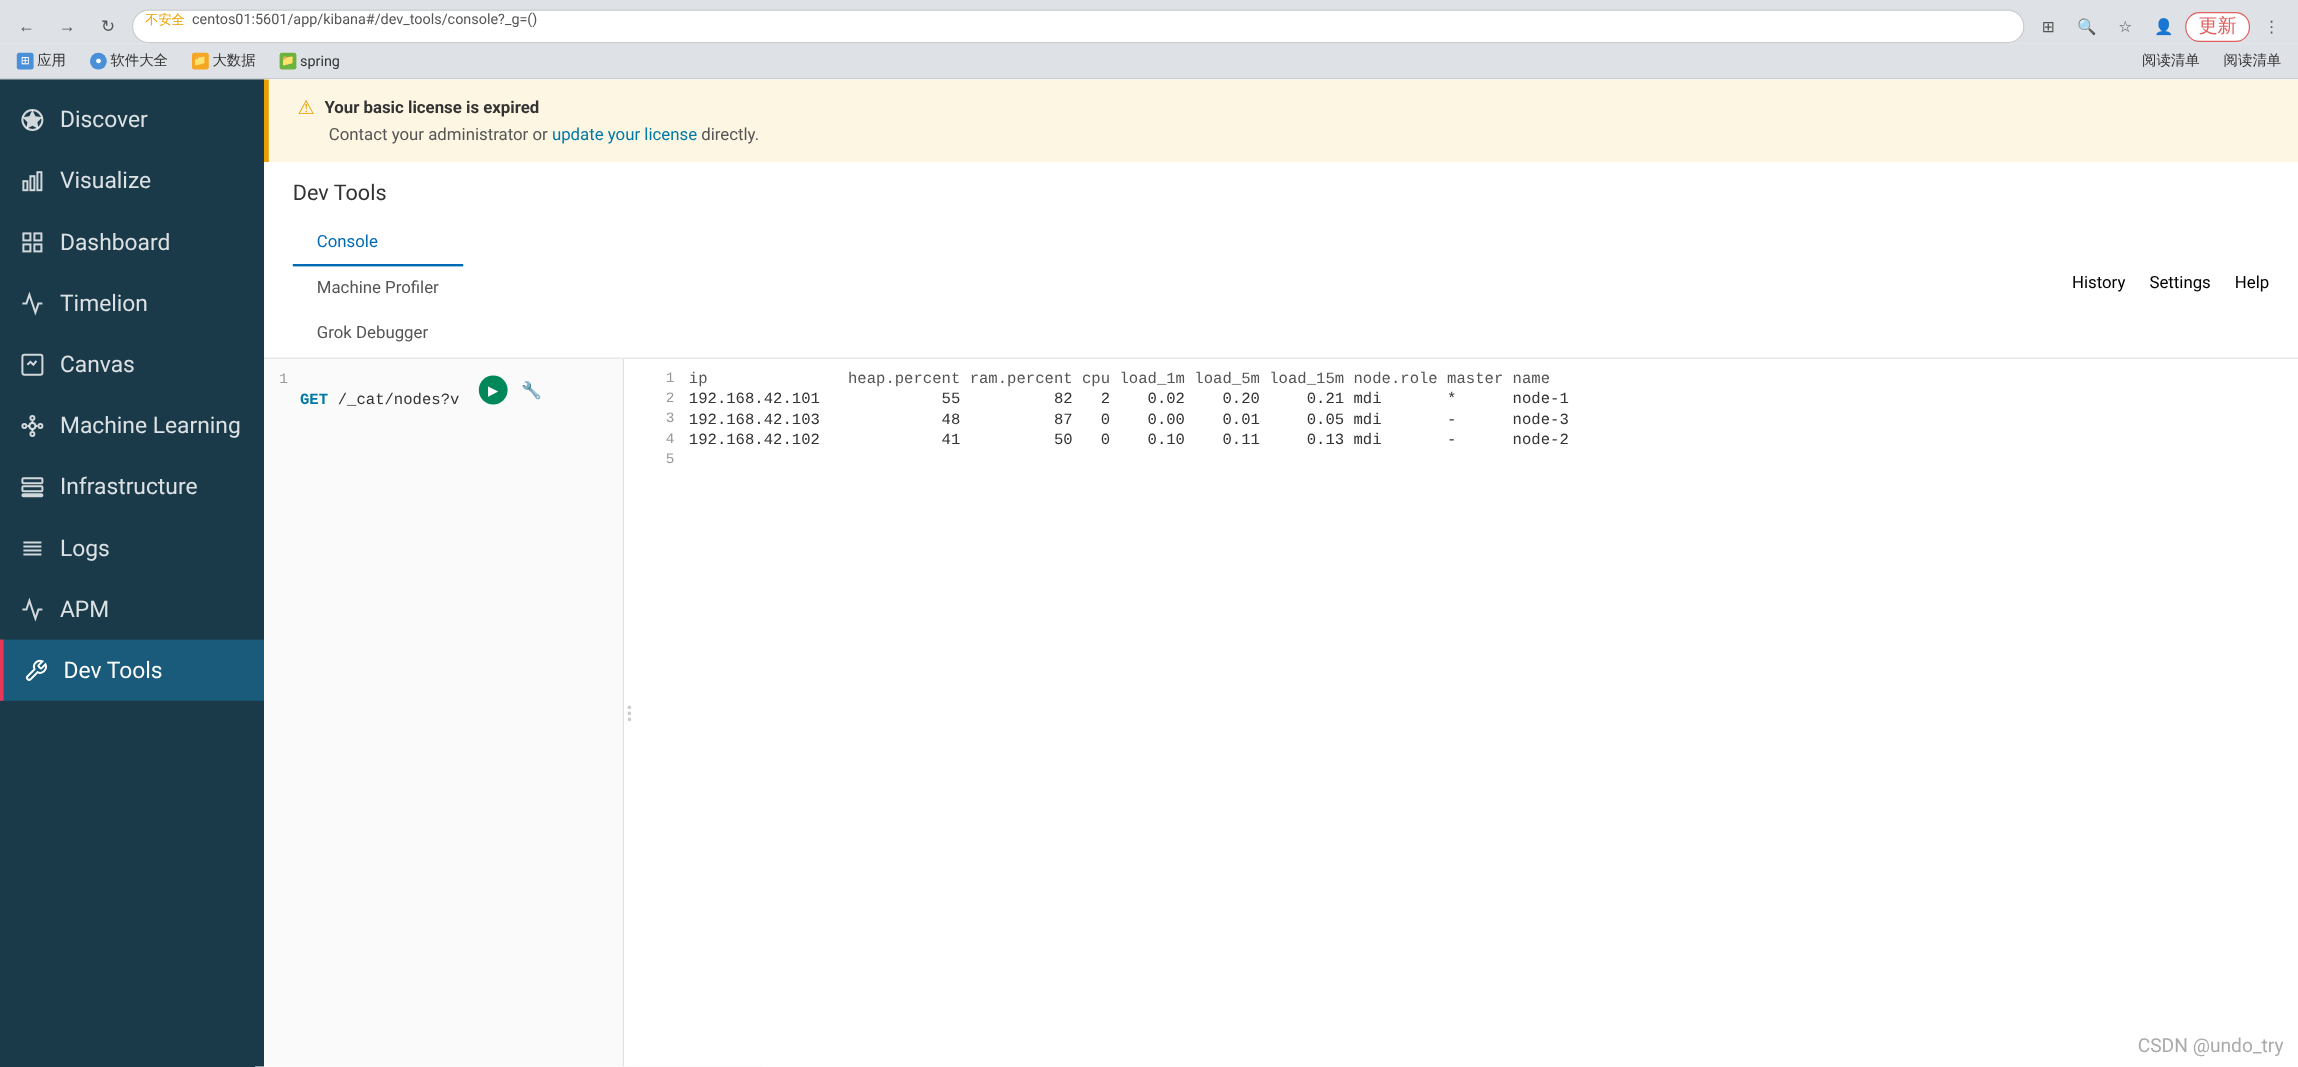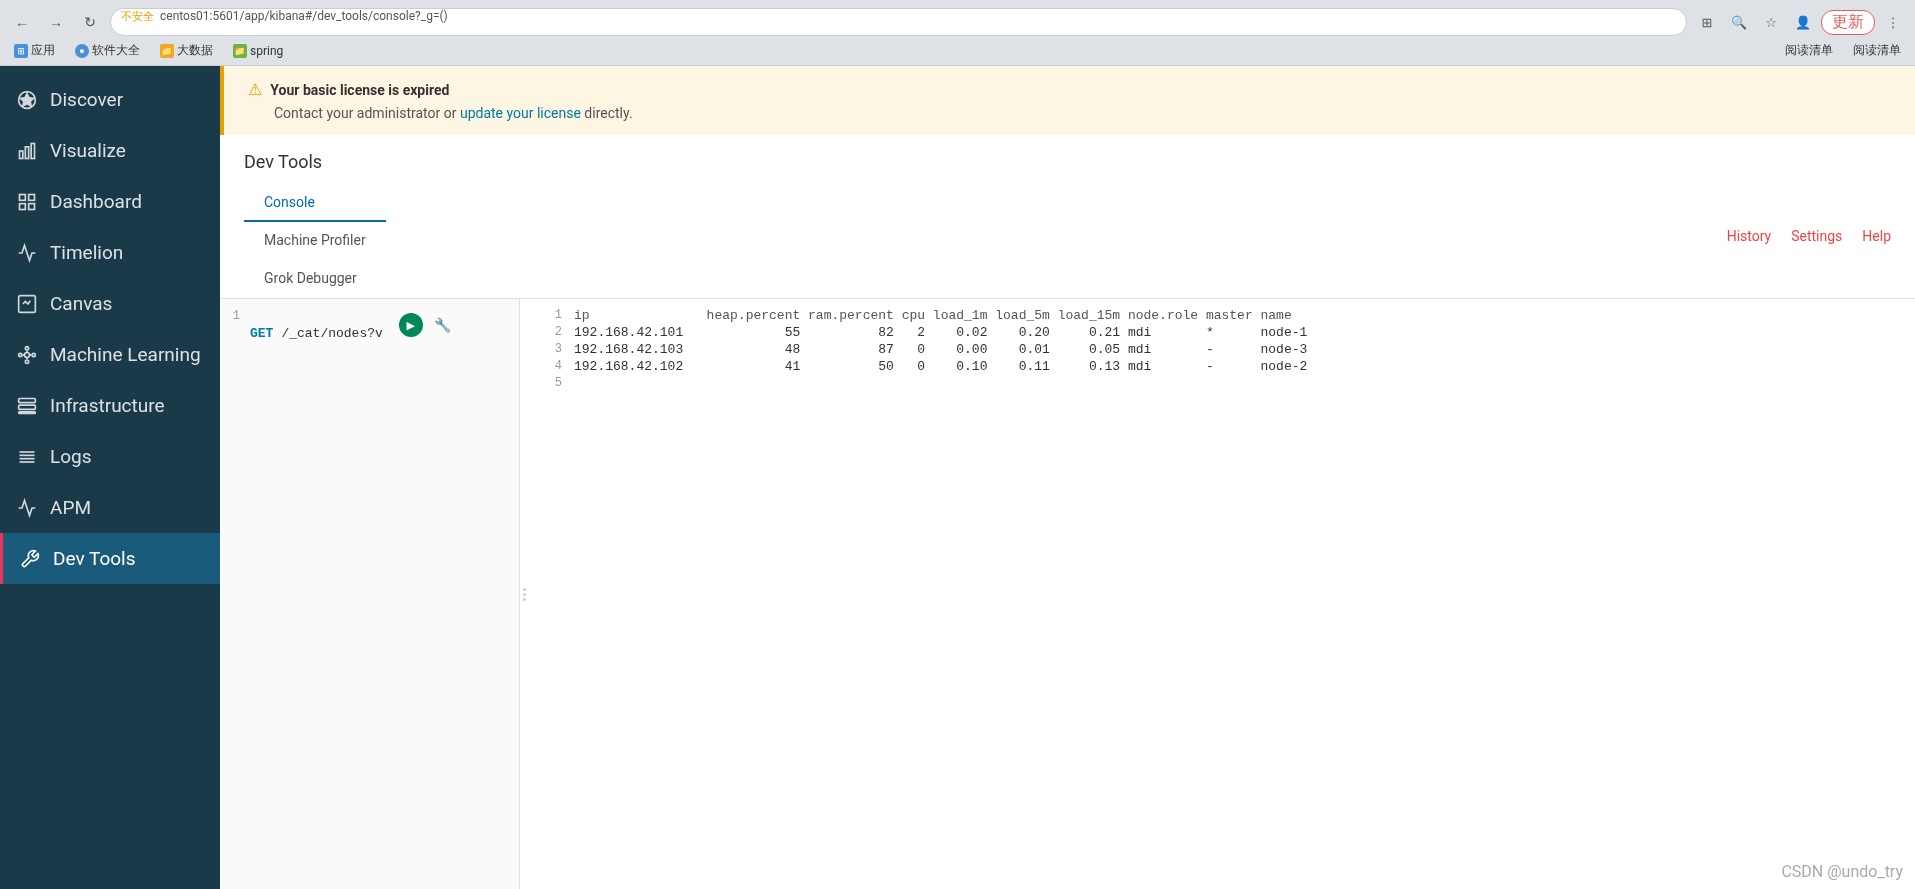--- a/index.html
+++ b/index.html
@@ -48,21 +48,21 @@
     .license-link { color: #0079a5; text-decoration: none; }
 
     
     .devtools-header { padding: 16px 24px 0; border-bottom: 1px solid #e0e0e0; }
     .devtools-title { font-size: 18px; color: #333; margin-bottom: 12px; }
     .devtools-topbar { display: flex; align-items: center; justify-content: space-between; }
     .devtools-tabs { display: flex; gap: 0; flex-direction: column; }
     .devtools-tab { padding: 10px 20px; font-size: 14px; cursor: pointer; color: #555; border-bottom: 2px solid transparent; }
     .devtools-tab.active { color: #006bb4; border-bottom: 2px solid #006bb4; }
     .devtools-actions { display: flex; gap: 20px; align-items: center; padding-bottom: 10px; }
-    .devtools-action-link { font-size: 14px; color: #ef4444; cursor: pointer; text-decoration: none; }
+    .devtools-action-link { font-size: 14px; color: #000000; cursor: pointer; text-decoration: none; }
 
     
     .console-area { display: flex; flex: 1; overflow: hidden; }
 
     
     .query-panel { width: 300px; border-right: 1px solid #e0e0e0; display: flex; flex-direction: column; background: #fafafa; flex-shrink: 0; position: relative; }
     .query-editor { flex: 1; padding: 8px 0; font-family: 'Courier New', monospace; font-size: 13px; overflow-y: auto; }
     .query-line { display: flex; align-items: flex-start; padding: 2px 0; }
     .line-number { width: 30px; text-align: right; padding-right: 10px; color: #999; font-size: 12px; user-select: none; flex-shrink: 0; }
     .query-controls { display: flex; align-items: center; gap: 8px; padding: 4px 8px; }

